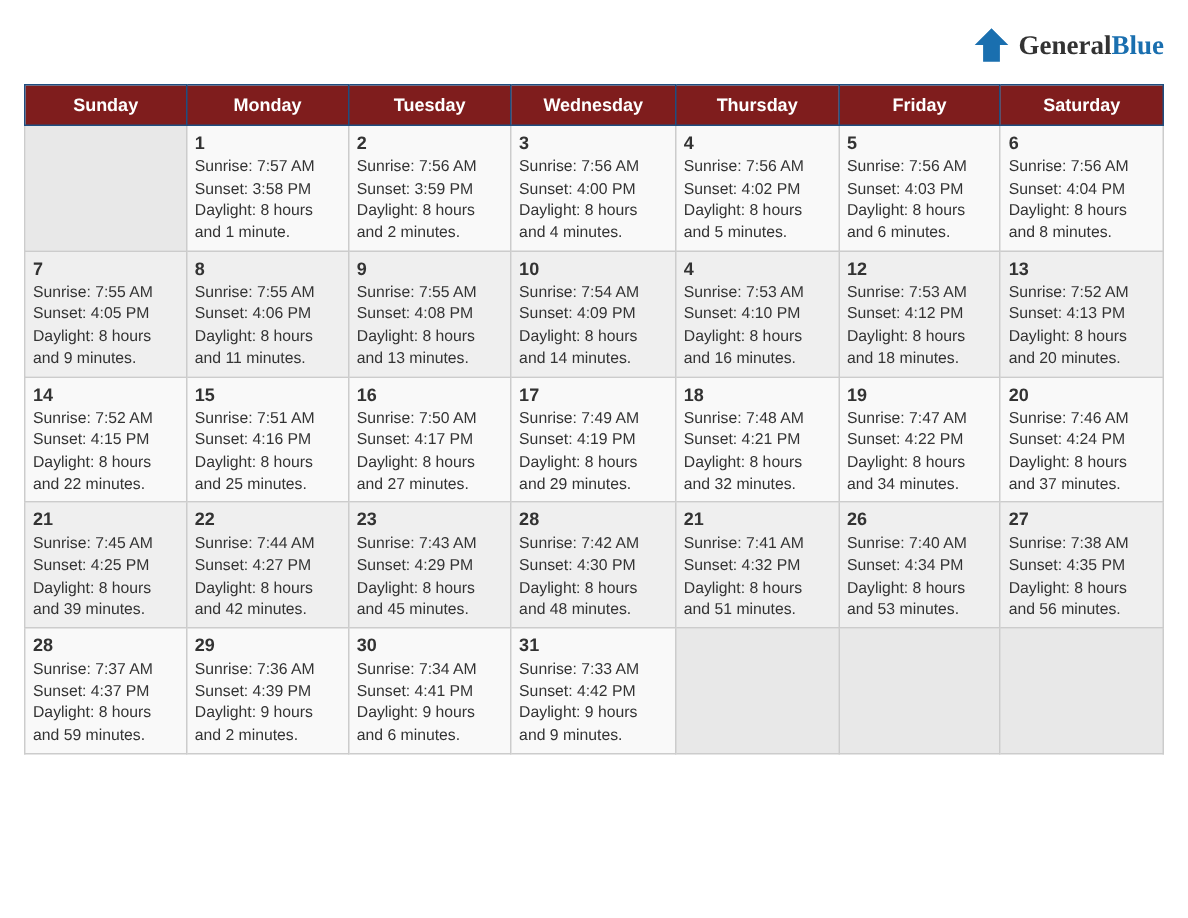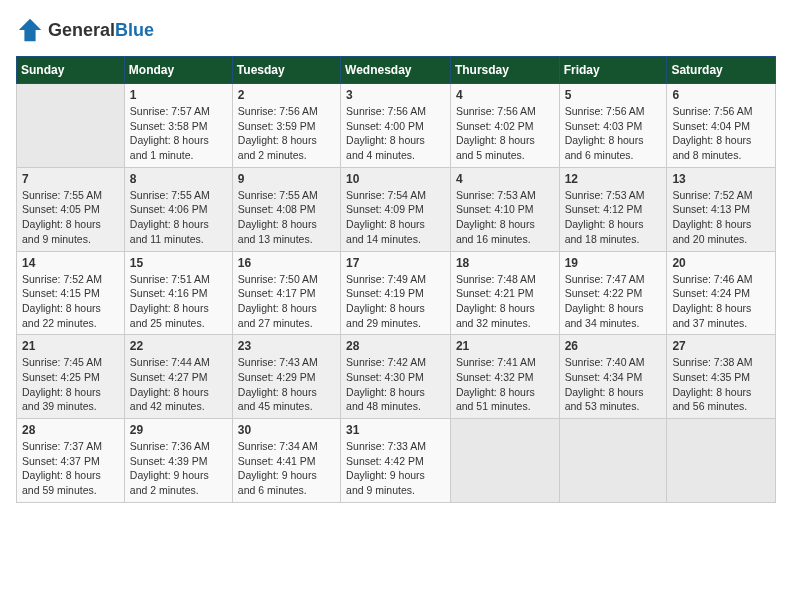--- a/index.html
+++ b/index.html
@@ -5,23 +5,24 @@
     * { box-sizing: border-box; margin: 0; padding: 0; }
     body {
       font-family: Arial, sans-serif;
       background: #fff;
       width: 792px;
       min-height: 612px;
       padding: 16px;
     }
     .header-area {
       display: flex;
-      justify-content: flex-start;
+      justify-content: flex-end;
       align-items: flex-start;
       margin-bottom: 12px;
+      font-family: Liberation Serif, serif;
     }
     .logo {
       display: flex;
       align-items: center;
       gap: 4px;
     }
     .logo-text-general {
       font-size: 18px;
       font-weight: bold;
       color: #333;
@@ -46,26 +47,26 @@
     .subtitle {
       font-size: 16px;
       color: #555;
     }
     table {
       width: 100%;
       border-collapse: collapse;
       font-size: 11px;
     }
     thead tr th {
-      background-color: #14532d;
+      background-color: #7f1d1d;
       color: #fff;
       font-size: 12px;
       font-weight: bold;
       padding: 6px 4px;
-      text-align: left;
+      text-align: center;
       border: 1px solid #1e4e80;
     }
     tbody tr td {
       border: 1px solid #ccc;
       vertical-align: top;
       padding: 4px 5px;
       width: 113px;
       min-height: 80px;
       background: #fff;
     }

